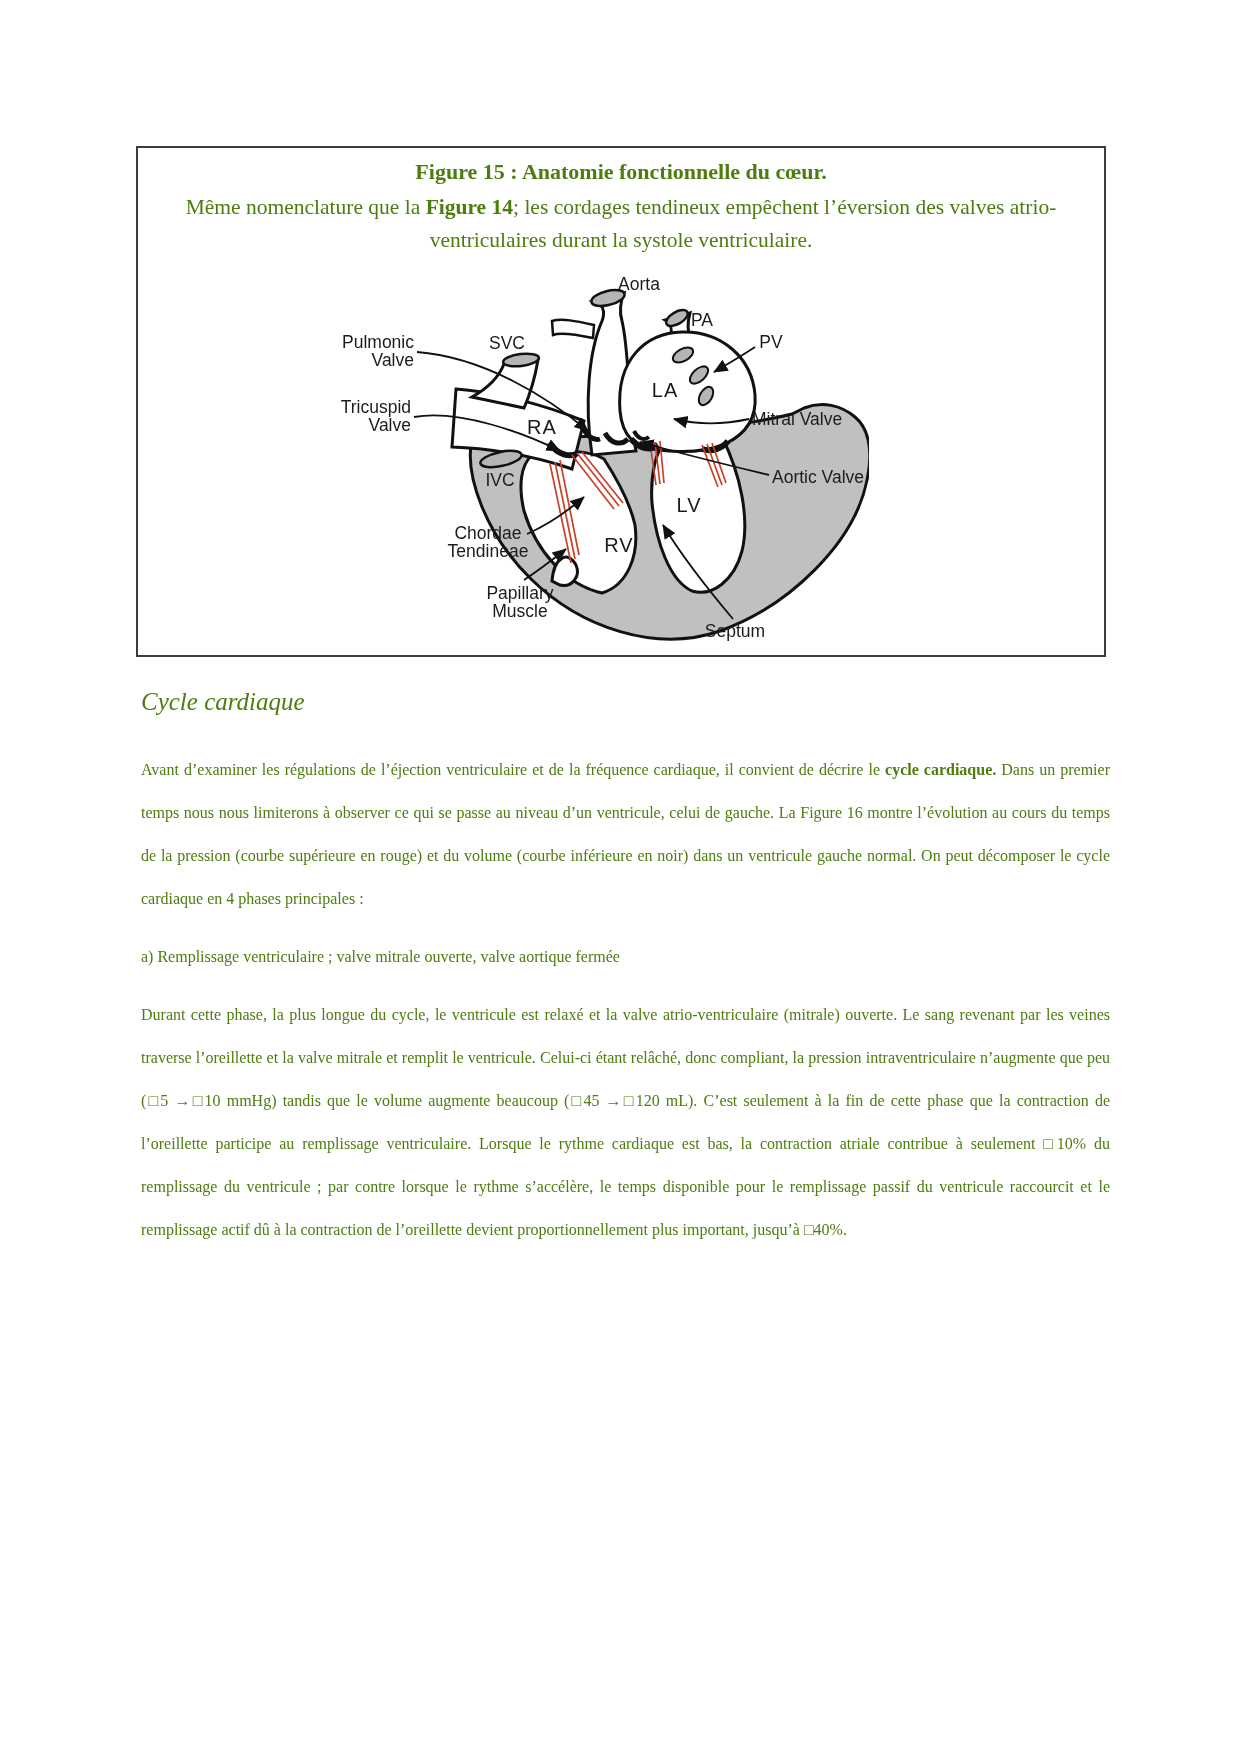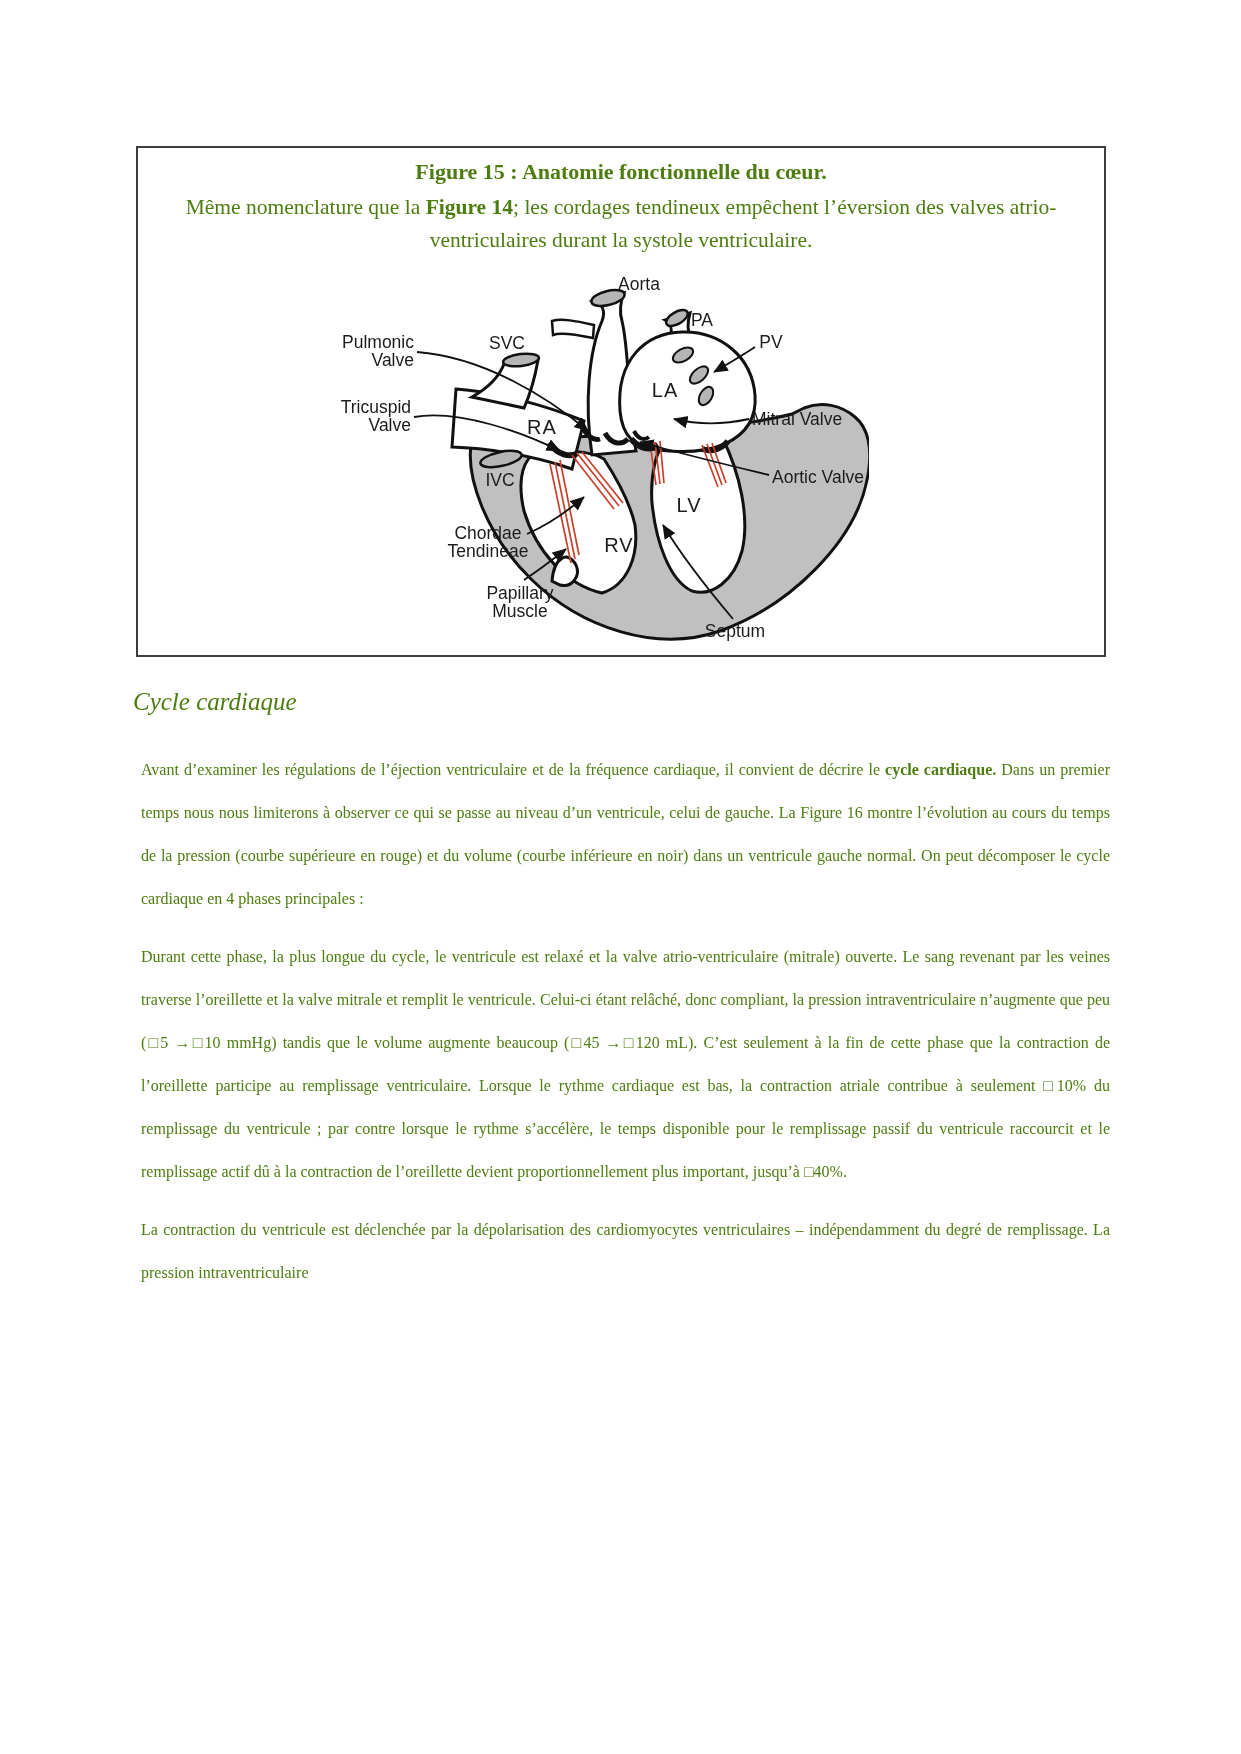--- a/index.html
+++ b/index.html
@@ -49,21 +49,21 @@
   
   .body-text{
     position:absolute;
     left:133px;top:682px;
     width:977px;
   }
   .section-heading{
     font-style:italic;
     font-size:25px;
     line-height:40px;
-    margin:0 0 26px 0;
+    margin:0 0 26px 8px;
   }
   .para{
     font-size:16px;
     line-height:43px;
     text-align:justify;
     margin:0 0 15px 8px;
   }
   .para.item{
     text-align:left;
   }
@@ -183,20 +183,20 @@
       <text class="chamber" x="615" y="549" text-anchor="middle" fill="#d04a2c">RV</text>
       <text class="chamber" x="685" y="509" text-anchor="middle" fill="#d04a2c">LV</text>
     </svg>
   </div>
 
   <div class="body-text">
     <div class="section-heading">Cycle cardiaque</div>
 
     <p class="para"><span>Avant d’examiner les régulations de l’éjection ventriculaire et de la fréquence cardiaque, il convient de décrire le </span><span class="bold">cycle cardiaque.</span><span> Dans un premier temps nous nous limiterons à observer ce qui se passe au niveau d’un ventricule, celui de gauche. La Figure 16 montre l’évolution au cours du temps de la pression (courbe supérieure en rouge) et du volume (courbe inférieure en noir) dans un ventricule gauche normal. On peut décomposer le cycle cardiaque en 4 phases principales :</span></p>
 
+    <p class="para item">a) Remplissage ventriculaire ; valve mitrale ouverte, valve aortique fermée</p>
 
     <p class="para">Durant cette phase, la plus longue du cycle, le ventricule est relaxé et la valve atrio-ventriculaire (mitrale) ouverte. Le sang revenant par les veines traverse l’oreillette et la valve mitrale et remplit le ventricule. Celui-ci étant relâché, donc compliant, la pression intraventriculaire n’augmente que peu (□5 →□10 mmHg) tandis que le volume augmente beaucoup (□45 →□120 mL). C’est seulement à la fin de cette phase que la contraction de l’oreillette participe au remplissage ventriculaire.  Lorsque le rythme cardiaque est bas, la contraction atriale contribue à seulement □10% du remplissage du ventricule ; par contre lorsque le rythme s’accélère, le temps disponible pour le remplissage passif du ventricule raccourcit et le remplissage actif dû à la contraction de l’oreillette devient proportionnellement plus important, jusqu’à □40%.</p>
 
 
-    <p class="para">La contraction du ventricule est déclenchée par la dépolarisation des cardiomyocytes ventriculaires – indépendamment du degré de remplissage. La pression intraventriculaire</p>
   </div>
 
 </div>
 
 </body></html>

